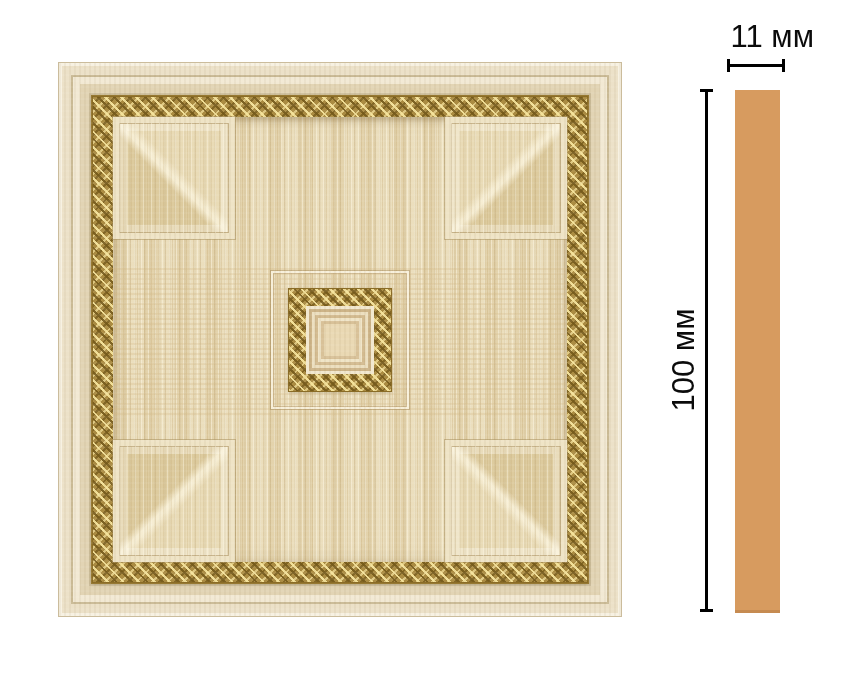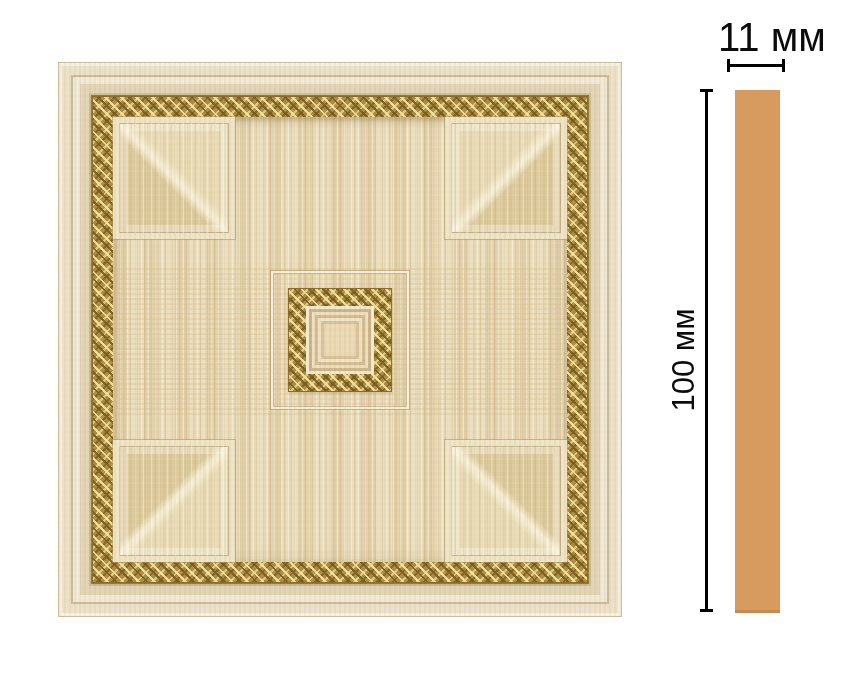--- a/index.html
+++ b/index.html
@@ -87,21 +87,21 @@
       inset 0 0 0 6px #cdb488,
       inset 0 0 0 9px #ecdfc0,
       inset 0 0 0 12px #d3bb90,
       inset 0 0 0 15px #f0e5c8,
       inset 0 0 0 18px #d8c198;
   }
 
   
   .dim-width-label{
     position:absolute;left:718px;top:20px;width:96px;
-    font-size:40px;line-height:34px;color:#0b0b0b;text-align:right;white-space:nowrap;
+    font-size:31px;line-height:34px;color:#0b0b0b;text-align:right;white-space:nowrap;
   }
   .dim-width-line{position:absolute;left:727px;top:64px;width:58px;height:3px;background:#000;}
   .dim-width-line .tick-l,.dim-width-line .tick-r{
     position:absolute;top:-5px;width:3px;height:13px;background:#000;
   }
   .dim-width-line .tick-l{left:0;}
   .dim-width-line .tick-r{right:0;}
 
   .profile-strip{
     position:absolute;left:735px;top:90px;width:45px;height:523px;

